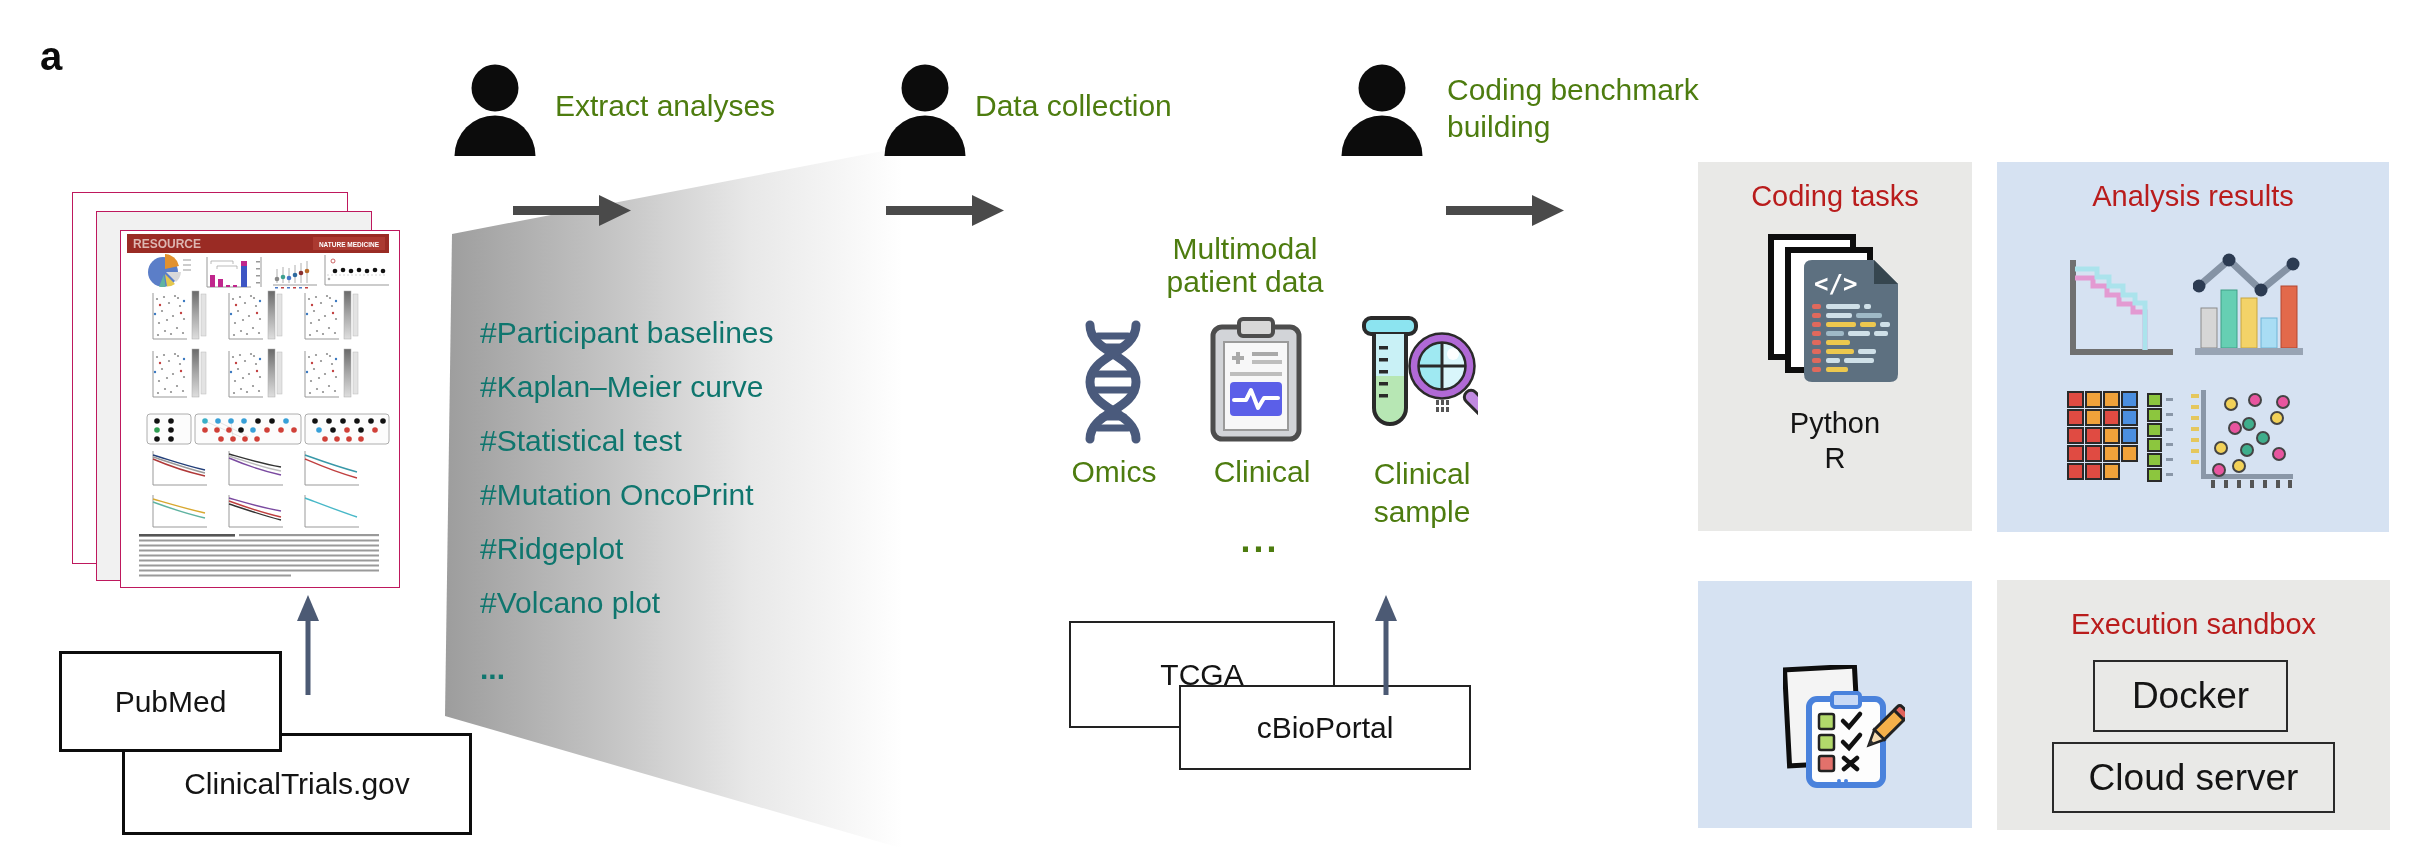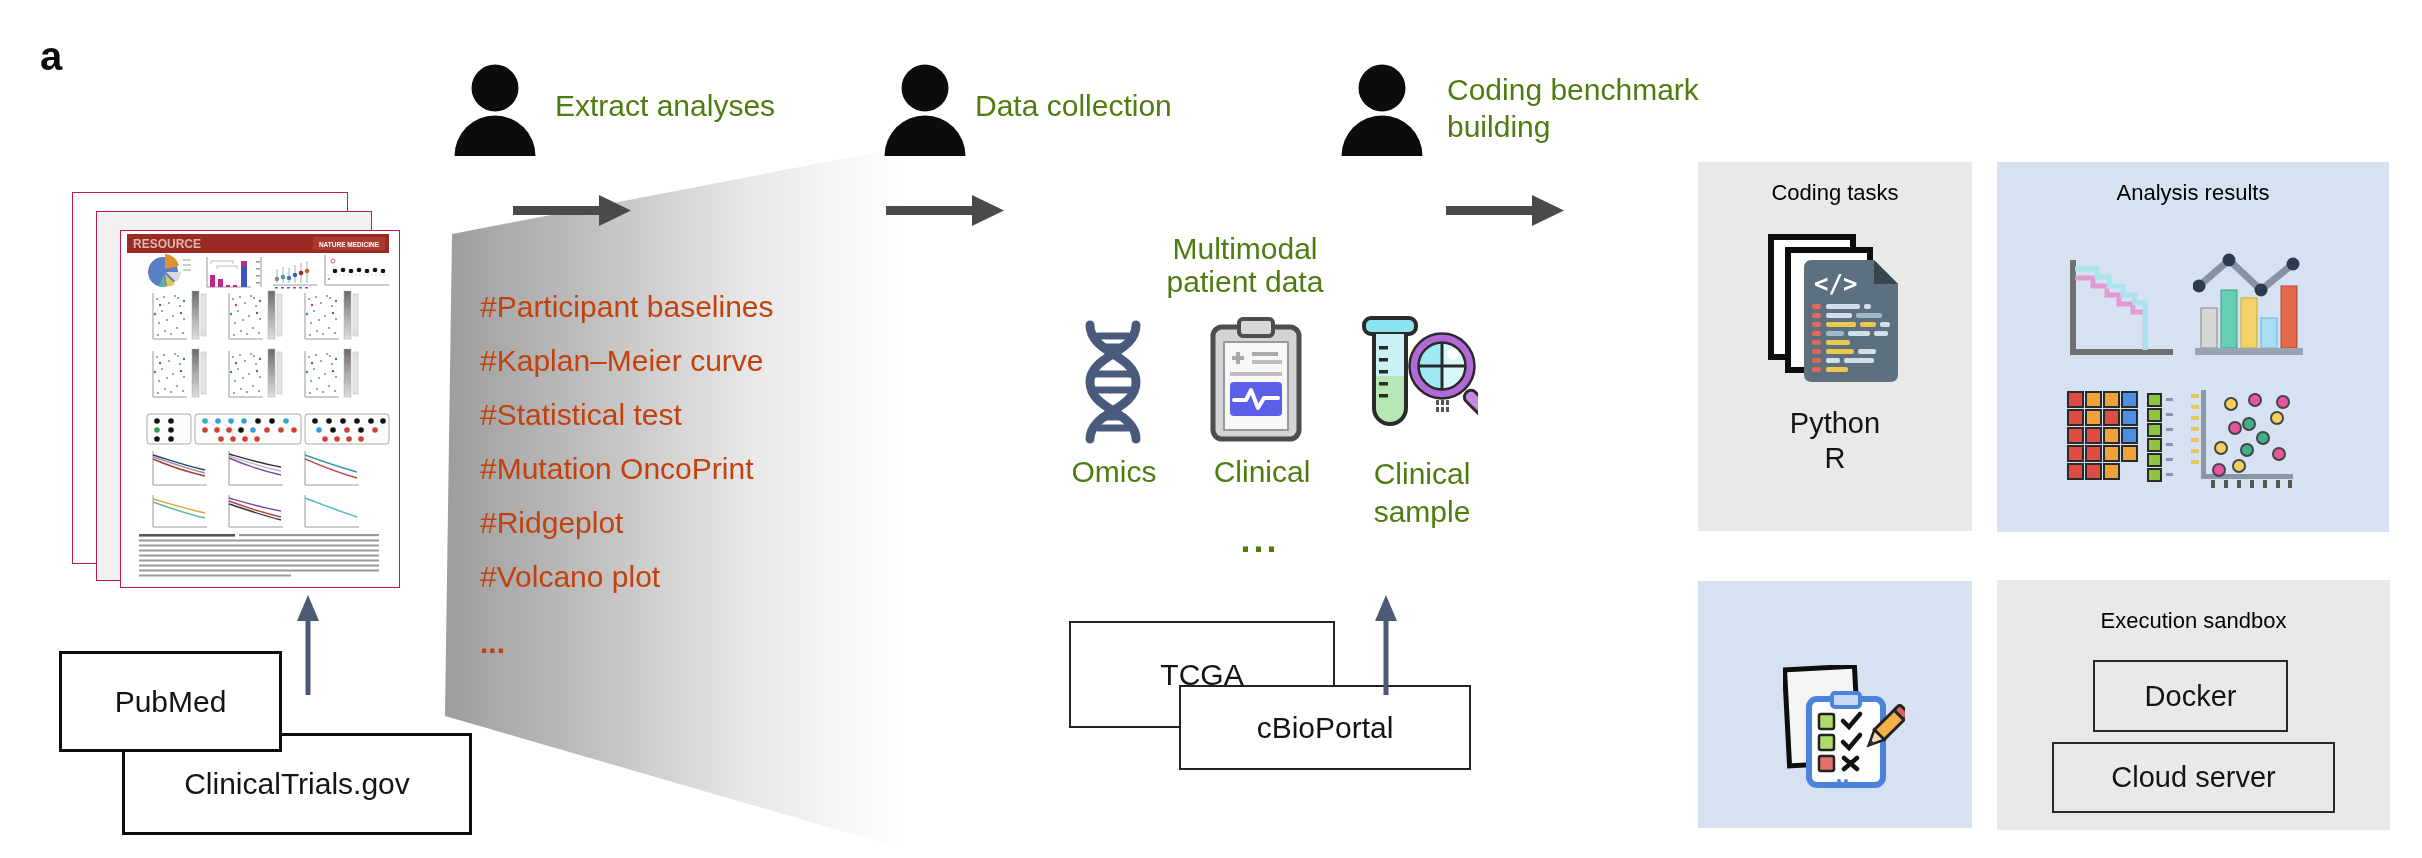--- a/index.html
+++ b/index.html
@@ -12,28 +12,28 @@
   .panel-letter{position:absolute;left:40px;top:34px;font-size:40px;font-weight:800;color:#0b0b0b}
   .page{position:absolute;background:#fff;border:1px solid #be185d;box-sizing:border-box}
   .page.mid{background:#f1f1f1}
   .srcbox{position:absolute;background:#fff;border:3px solid #0d0d0d;box-sizing:border-box;
           display:flex;align-items:center;justify-content:center;font-size:30px}
   .dbbox{position:absolute;background:#fff;border:2px solid #222;box-sizing:border-box;
          display:flex;align-items:center;justify-content:center;font-size:30px}
   .funnel{position:absolute;left:445px;top:140px;width:492px;height:718px;
           background:linear-gradient(to right,#9d9d9d 0%,#c2c2c2 32%,#e8e8e8 62%,rgba(255,255,255,0) 93%);
           clip-path:polygon(7px 94px,490px 1px,490px 718px,0px 576px)}
-  .analyses{position:absolute;left:480px;top:280px;font-size:30px;line-height:54px;color:#c2410c}
+  .analyses{position:absolute;left:480px;top:306px;font-size:30px;line-height:54px;color:#0f766e}
   .ellipsis{font-weight:700}
   .bigpanel{position:absolute;box-sizing:border-box}
   .panel-gray{background:#e9e9e7}
   .panel-blue{background:#d6e2f2}
-  .panel-title{font-size:22px;text-align:center;color:#000000}
+  .panel-title{font-size:29px;text-align:center;color:#b91c1c}
   .envbox{position:absolute;border:2px solid #2a2a2a;box-sizing:border-box;background:transparent;
-          display:flex;align-items:center;justify-content:center;font-size:29px}
+          display:flex;align-items:center;justify-content:center;font-size:37px}
   .ptxt{position:absolute;width:100%;text-align:center;font-size:29px;line-height:35px}
   svg{display:block}
 </style>
 </head>
 <body>
 
 <div class="canvas">
 
   <div class="panel-letter">a</div>
 

